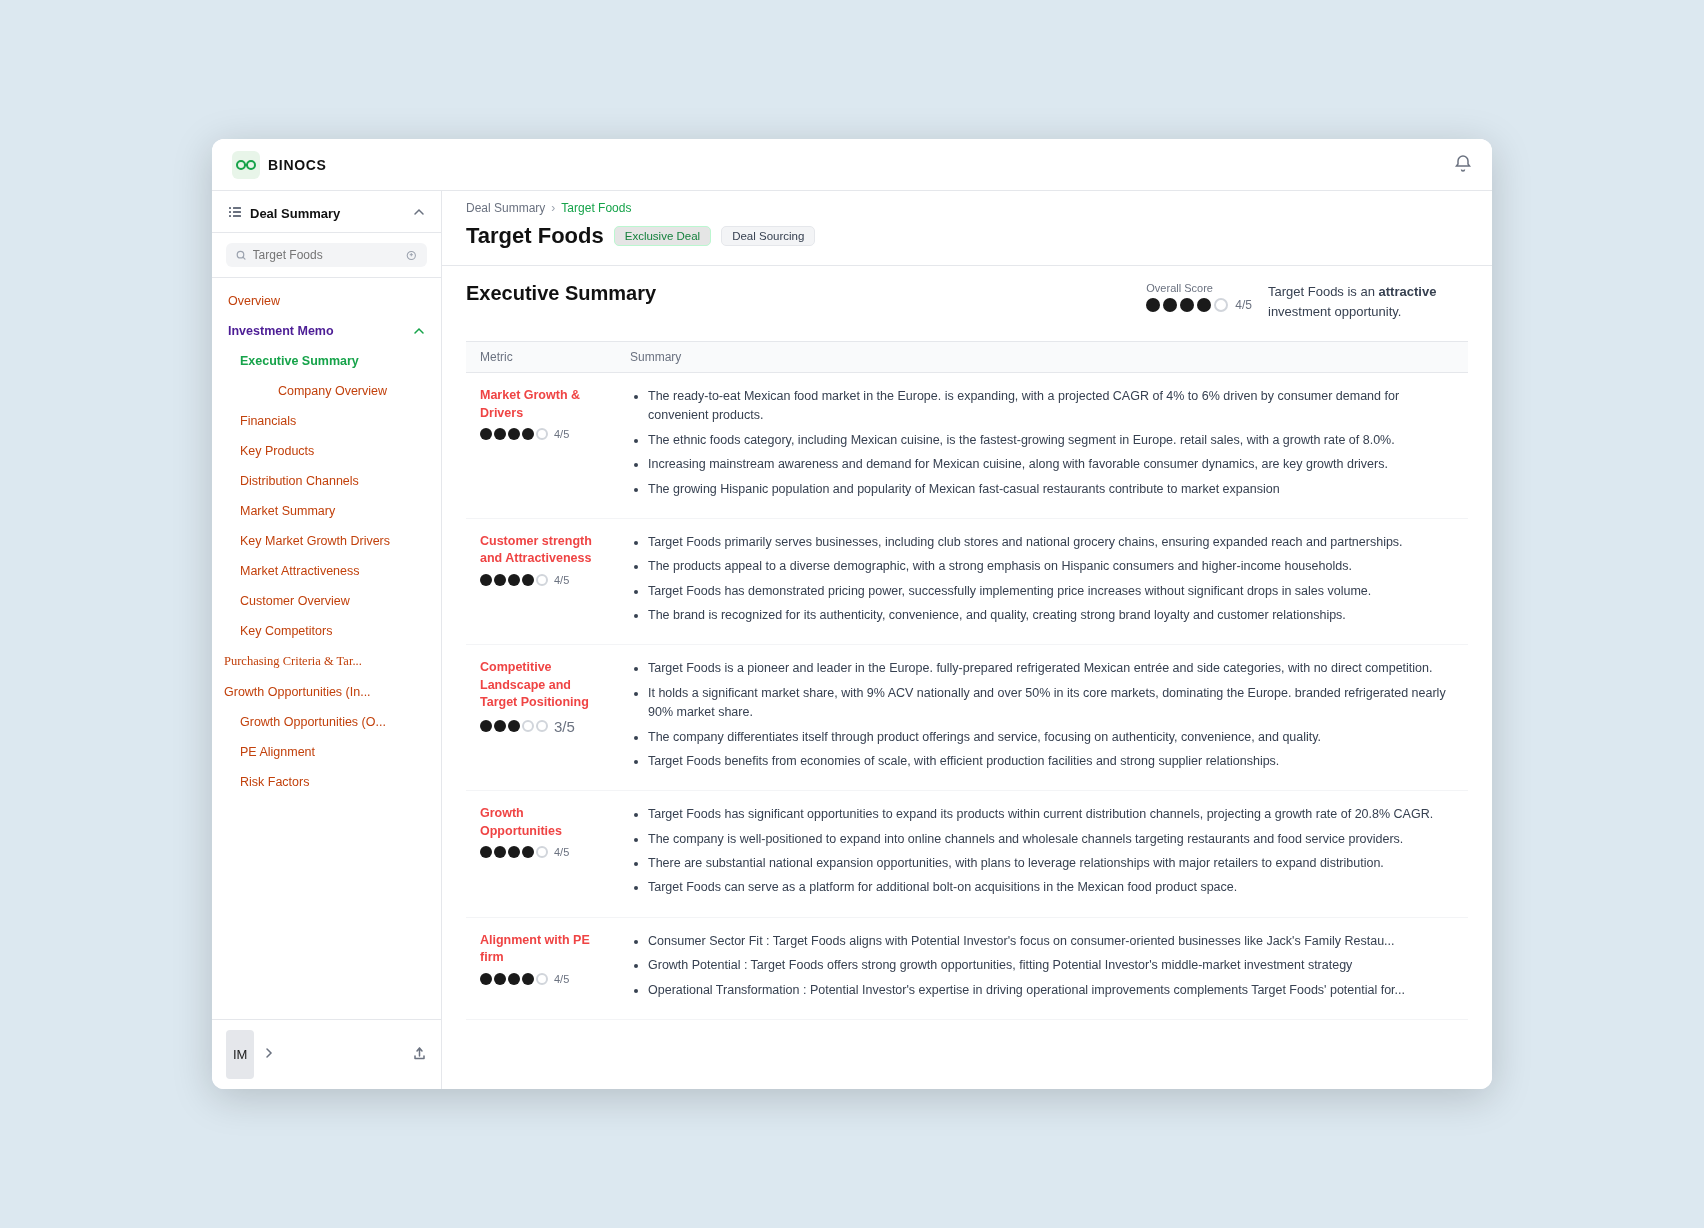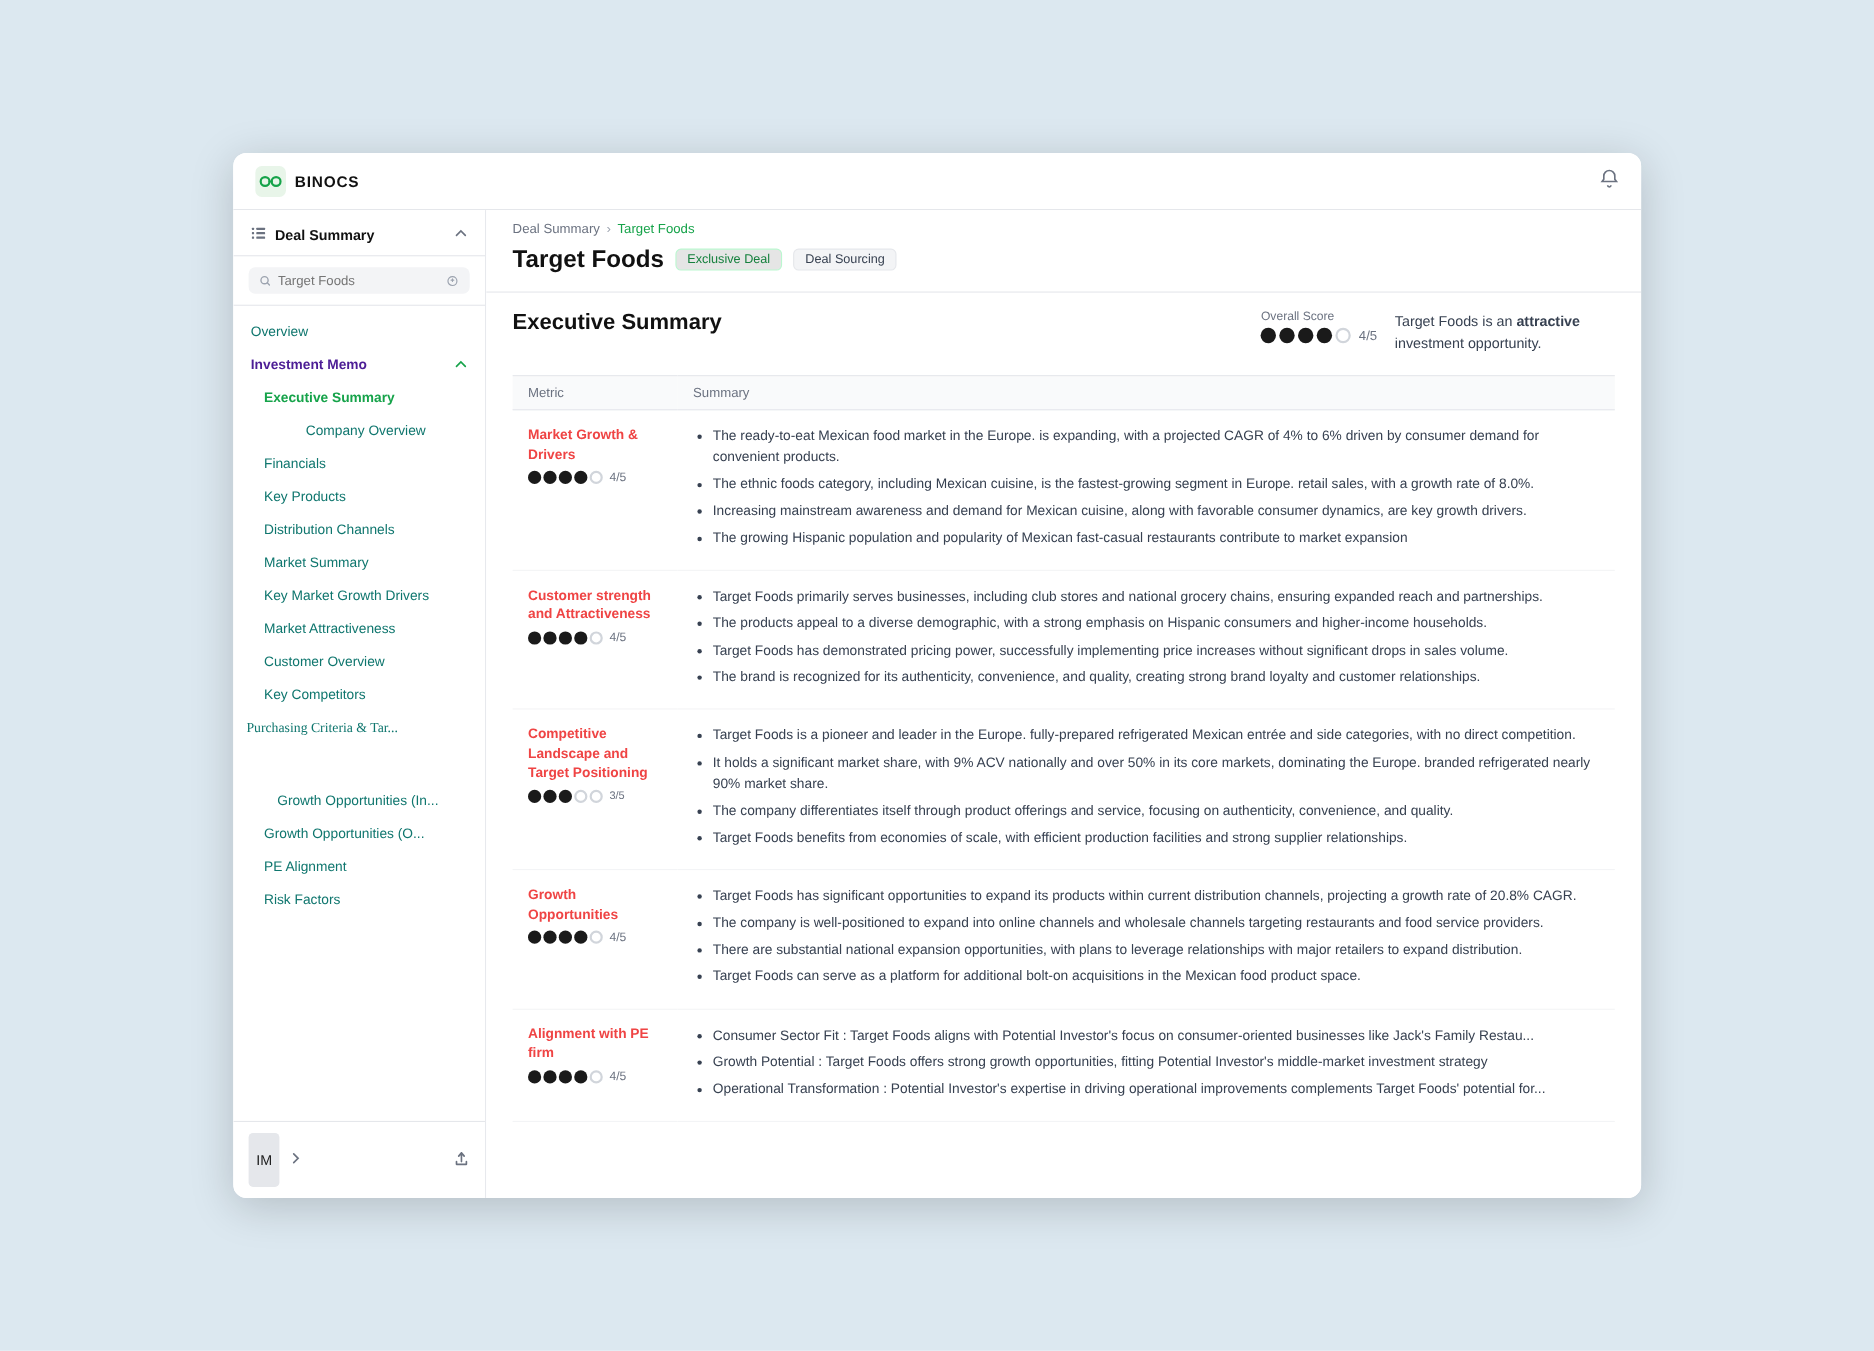--- a/index.html
+++ b/index.html
@@ -111,21 +111,21 @@
     .sidebar-nav {
       flex: 1;
       overflow-y: auto;
       padding: 8px 0;
     }
     .sidebar-nav::-webkit-scrollbar { width: 4px; }
     .sidebar-nav::-webkit-scrollbar-thumb { background: #d1d5db; border-radius: 4px; }
     .nav-item {
       padding: 8px 16px;
       font-size: 12.5px;
-      color: #0f766e;
+      color: #c2410c;
       cursor: pointer;
       display: flex;
       align-items: center;
       gap: 6px;
     }
     .nav-item.active {
       color: #16a34a;
       font-weight: 600;
     }
     .nav-item.section-header {
@@ -403,21 +403,21 @@
         </div>
 
         <div class="nav-item" style="padding-left:28px;">
           <span>Key Competitors</span>
         </div>
 
         <div class="nav-item" style="padding-left:12px;font-family:Liberation Serif, serif;">
           <span>Purchasing Criteria &amp; Tar...</span>
         </div>
 
-        <div class="nav-item" style="padding-left:40px;margin-top:36px;">
+        <div class="nav-item" style="padding-left:12px;">
           <span>Growth Opportunities (In...</span>
         </div>
 
         <div class="nav-item" style="padding-left:28px;">
           <span>Growth Opportunities (O...</span>
         </div>
 
         <div class="nav-item" style="padding-left:28px;">
           <span>PE Alignment</span>
         </div>
@@ -525,21 +525,21 @@
               </tr>
               <tr>
                 <td class="metric-cell">
                   <div class="metric-name">Competitive Landscape and Target Positioning</div>
                   <div class="metric-dots">
                     <span class="mdot mdot-filled"></span>
                     <span class="mdot mdot-filled"></span>
                     <span class="mdot mdot-filled"></span>
                     <span class="mdot mdot-empty"></span>
                     <span class="mdot mdot-empty"></span>
-                    <span style="font-size: 10px; color: rgb(107, 114, 128); margin-left: 4px; text-align: center;">3/5</span>
+                    <span style="font-size: 15px; color: rgb(107, 114, 128); margin-left: 4px; text-align: center;">3/5</span>
                   </div>
                 </td>
                 <td class="summary-cell">
                   <ul>
                     <li>Target Foods is a pioneer and leader in the Europe. fully-prepared refrigerated Mexican entrée and side categories, with no direct competition.</li>
                     <li>It holds a significant market share, with 9% ACV nationally and over 50% in its core markets, dominating the Europe. branded refrigerated nearly 90% market share.</li>
                     <li>The company differentiates itself through product offerings and service, focusing on authenticity, convenience, and quality.</li>
                     <li>Target Foods benefits from economies of scale, with efficient production facilities and strong supplier relationships.</li>
                   </ul>
                 </td>

